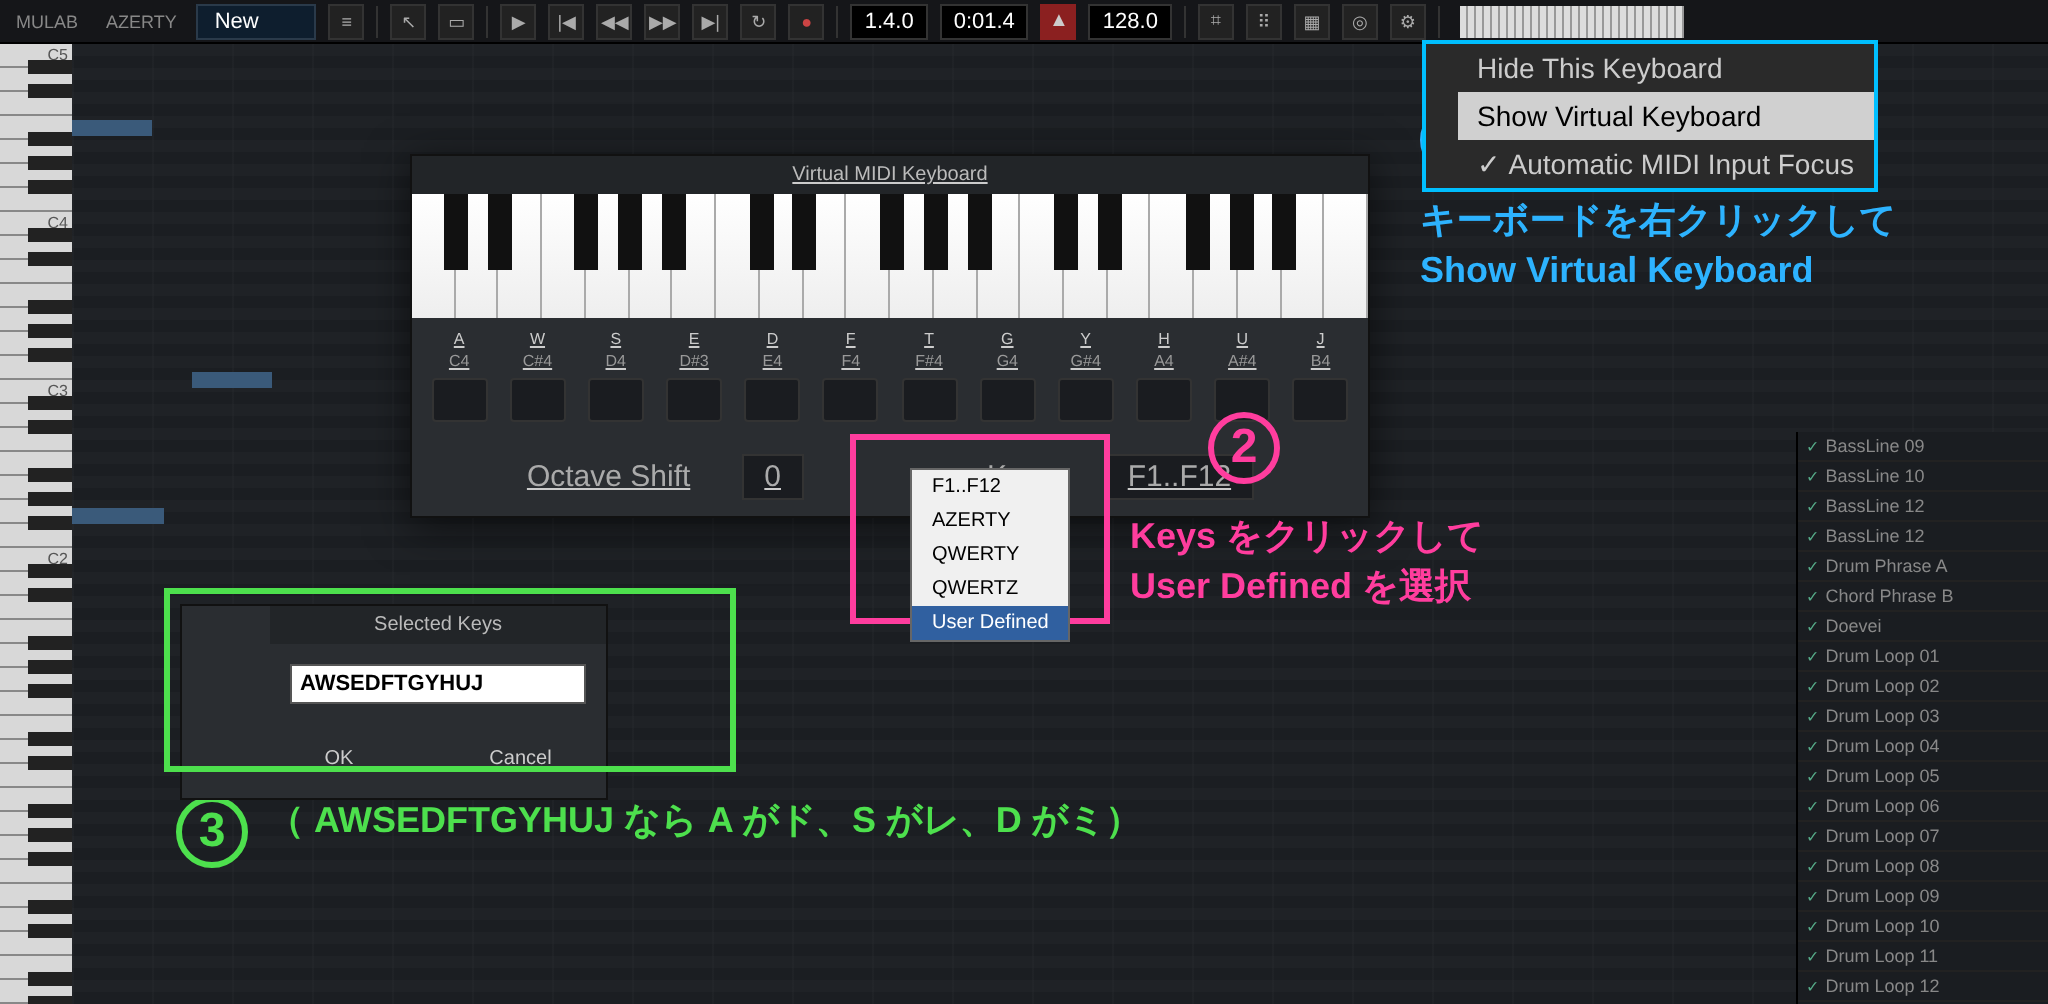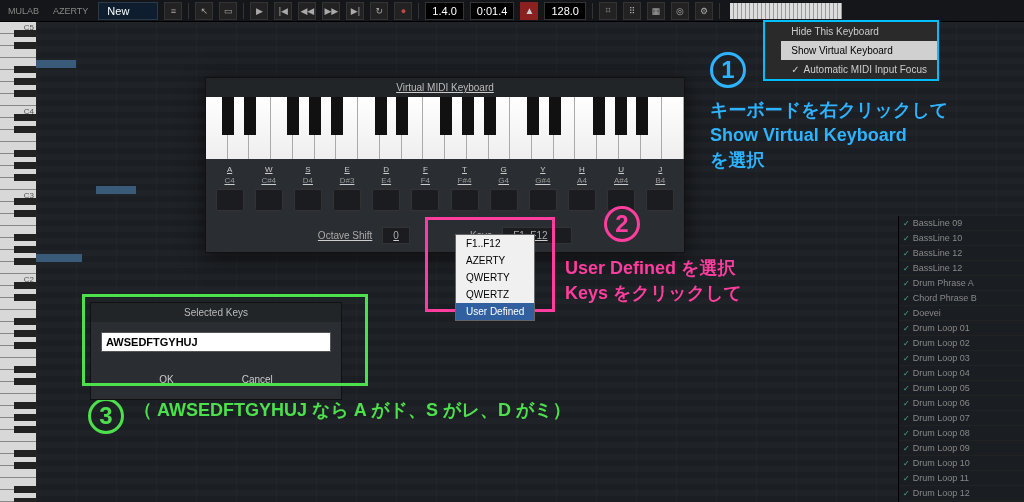--- a/index.html
+++ b/index.html
@@ -13,21 +13,21 @@
 .toolbar .sep { width: 1px; height: 16px; background: #333; }
 .toolbar .display { background: #000; color: #fff; padding: 2px 6px; font-size: 11px; border: 1px solid #333; }
 .toolbar .tempo-m { background: #8b2020; width: 18px; height: 18px; display: flex; align-items: center; justify-content: center; }
 
 
 .mini-kb { display: flex; height: 16px; margin-left: 4px; }
 .mini-kb .wk { width: 4px; height: 16px; background: #ddd; border-right: 1px solid #999; }
 
 
 .ctx-menu { position: absolute; top: 20px; right: 85px; background: #2a2a2a; border: 1px solid #444; z-index: 50; border: 2px solid #00bfff; }
-.ctx-menu .item { padding: 4px 10px; font-size: 10px; color: #ccc; white-space: nowrap; margin-left: 16px; }
+.ctx-menu .item { padding: 4px 10px; font-size: 14px; color: #ccc; white-space: nowrap; margin-left: 16px; }
 .ctx-menu .item.selected { background: #d0d0d0; color: #000; }
 .ctx-menu .item .check { margin-right: 4px; }
 
 
 .main { position: relative; height: 480px; }
 
 
 .left-piano { position: absolute; left: 0; top: 0; width: 36px; height: 100%; background: #1a1a1a; }
 .left-piano .white { height: 12px; background: #d8d8d8; border-bottom: 1px solid #888; position: relative; }
 .left-piano .black { position: absolute; right: 0; width: 22px; height: 7px; background: #222; z-index: 2; }
@@ -48,31 +48,31 @@
 .vmk-window { position: absolute; left: 205px; top: 55px; width: 480px; background: #2a2d31; border: 1px solid #111; box-shadow: 0 4px 20px rgba(0,0,0,0.6); text-decoration: underline; }
 .vmk-title { text-align: center; padding: 4px; font-size: 10px; color: #bbb; background: #222528; }
 .vmk-keys { position: relative; height: 62px; background: #fff; margin: 0; display: flex; }
 .vmk-keys .wk { flex: 1; background: linear-gradient(#fff, #eee); border-right: 1px solid #aaa; }
 .vmk-keys .bk { position: absolute; top: 0; width: 12px; height: 38px; background: #111; z-index: 2; }
 .vmk-labels { display: flex; padding: 6px 4px 2px; justify-content: space-around; }
 .vmk-labels .col { text-align: center; font-size: 8px; color: #999; width: 32px; }
 .vmk-labels .col .k { display:block; color:#ccc; margin-bottom:2px; }
 .vmk-pads { display: flex; padding: 2px 4px 8px; justify-content: space-around; }
 .vmk-pads .pad { width: 28px; height: 22px; background: #1a1c20; border: 1px solid #333; border-radius: 2px; }
-.vmk-bottom { display: flex; align-items: center; padding: 8px 26px; gap: 10px; font-size: 10px; color: #aaa; justify-content: center; }
+.vmk-bottom { display: flex; align-items: center; padding: 8px 26px; gap: 26px; font-size: 15px; color: #aaa; justify-content: center; }
 .vmk-bottom .val { background: #1a1c20; padding: 2px 10px; border: 1px solid #333; }
 
 
 .keys-dropdown { position: absolute; left: 455px; top: 212px; background: #f0f0f0; border: 1px solid #666; z-index: 30; font-size: 10px; }
 .keys-dropdown .opt { padding: 3px 10px; color: #000; white-space: nowrap; }
 .keys-dropdown .opt.sel { background: #3060a0; color: #fff; }
 .keys-highlight { position: absolute; left: 425px; top: 195px; width: 130px; height: 95px; border: 3px solid #ff3d9e; z-index: 25; pointer-events: none; }
 
 
-.sel-dialog { position: absolute; left: 90px; top: 280px; width: 252px; background: #2a2d31; border: 1px solid #111; z-index: 20; }
+.sel-dialog { position: absolute; left: 90px; top: 280px; width: 214px; background: #2a2d31; border: 1px solid #111; z-index: 20; padding-left: 44px; }
 .sel-dialog .title { text-align: center; padding: 4px; font-size: 10px; color: #bbb; background: #222528; }
 .sel-dialog .body { padding: 10px; }
 .sel-dialog input { width: 100%; background: #fff; color: #000; border: 1px solid #555; padding: 3px 4px; font-size: 11px; font-weight: bold; }
 .sel-dialog .btns { display: flex; justify-content: center; gap: 40px; padding: 8px 0 10px; }
 .sel-dialog .btns button { background: #2a2d31; color: #ccc; border: none; padding: 4px 14px; font-size: 10px; }
 .sel-highlight { position: absolute; left: 82px; top: 272px; width: 286px; height: 92px; border: 3px solid #4de04d; z-index: 22; pointer-events: none; }
 
 
 .sidebar { position: absolute; right: 0; top: 194px; width: 126px; height: 288px; background: #1a1d21; border-left: 1px solid #000; overflow: hidden; }
 .sidebar .row { padding: 2px 4px; font-size: 9px; color: #888; border-bottom: 1px solid #222; display:flex; align-items:center; gap:3px; }
@@ -434,29 +434,28 @@
       </div>
       <div class="row"></div>
     </div>
 
   <div class="anno anno-blue" style="left:710px; top:30px;">
     <span class="circled">1</span>
   </div>
   <div class="anno anno-blue" style="left:710px; top:76px;">
     <div>キーボードを右クリックして</div>
     <div>Show Virtual Keyboard</div>
-    <div>を選択</div>
   </div>
 
   <div class="anno anno-pink" style="left:604px; top:184px;">
     <span class="circled">2</span>
   </div>
   <div class="anno anno-pink" style="left:565px; top:234px;">
+    <div>Keys をクリックして</div>
     <div>User Defined を選択</div>
-    <div>Keys をクリックして</div>
   </div>
 
   <div class="anno anno-green" style="left:88px; top:376px;">
     <span class="circled">3</span>
   </div>
   <div class="anno anno-green" style="left:134px; top:376px;">
     <div>（ AWSEDFTGYHUJ なら A がド、S がレ、D がミ）</div>
   </div>
 
 </div>

